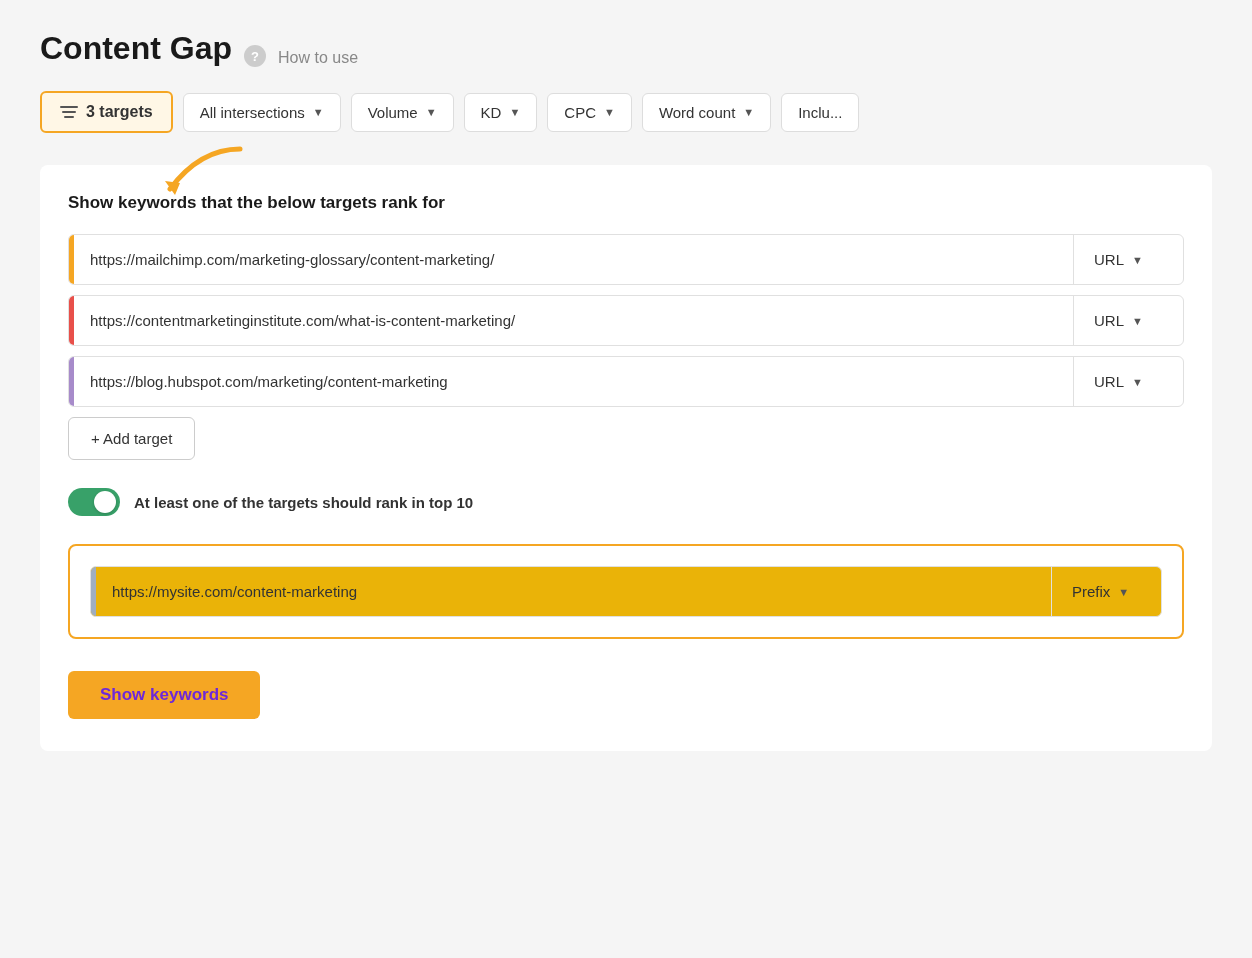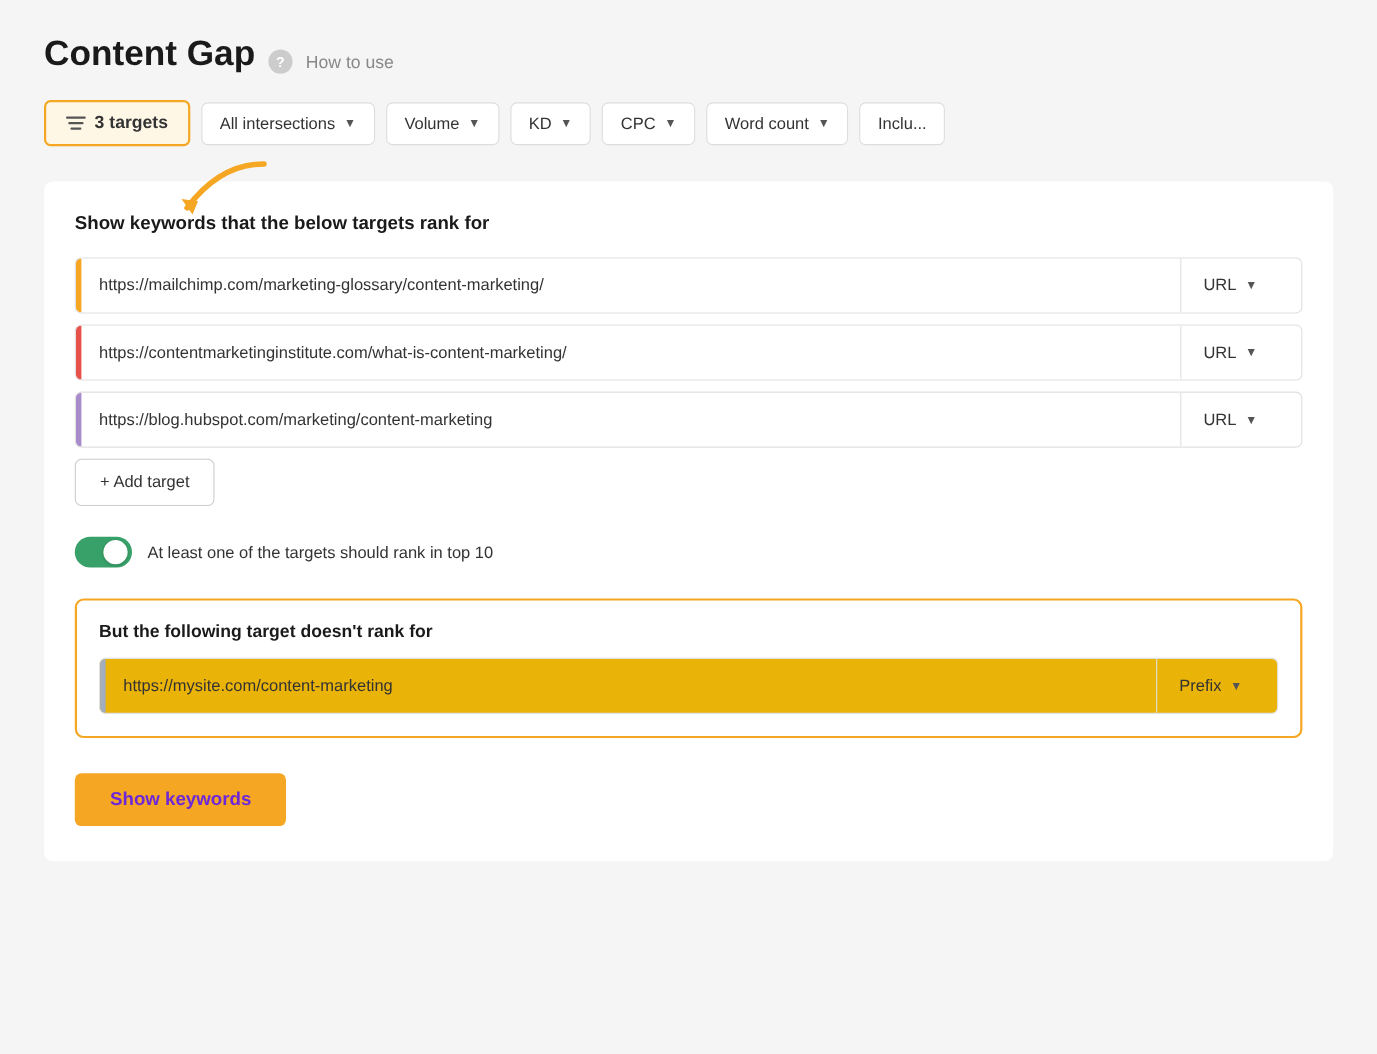--- a/index.html
+++ b/index.html
@@ -178,20 +178,21 @@
       margin-bottom: 28px;
       margin-top: 4px;
     }
 
     
     .toggle-row {
       display: flex;
       align-items: center;
       gap: 14px;
       margin-bottom: 28px;
+      font-weight: bold;
     }
     .toggle {
       position: relative;
       width: 52px;
       height: 28px;
       flex-shrink: 0;
     }
     .toggle-track {
       width: 52px;
       height: 28px;
@@ -365,21 +366,20 @@
     <div class="toggle">
       <div class="toggle-track">
         <div class="toggle-thumb"></div>
       </div>
     </div>
     <span class="toggle-label">At least one of the targets should rank in top 10</span>
   </div>
 
   
   <div class="but-box">
-    <div class="but-title">But the following target doesn't rank for</div>
     <div class="but-row">
       <div class="color-bar" style="background:#a0aec0;"></div>
       <div class="url-text">https://mysite.com/content-marketing</div>
       <div class="type-select">
         <span>Prefix</span>
         <span class="chevron">▼</span>
       </div>
     </div>
   </div>
 

